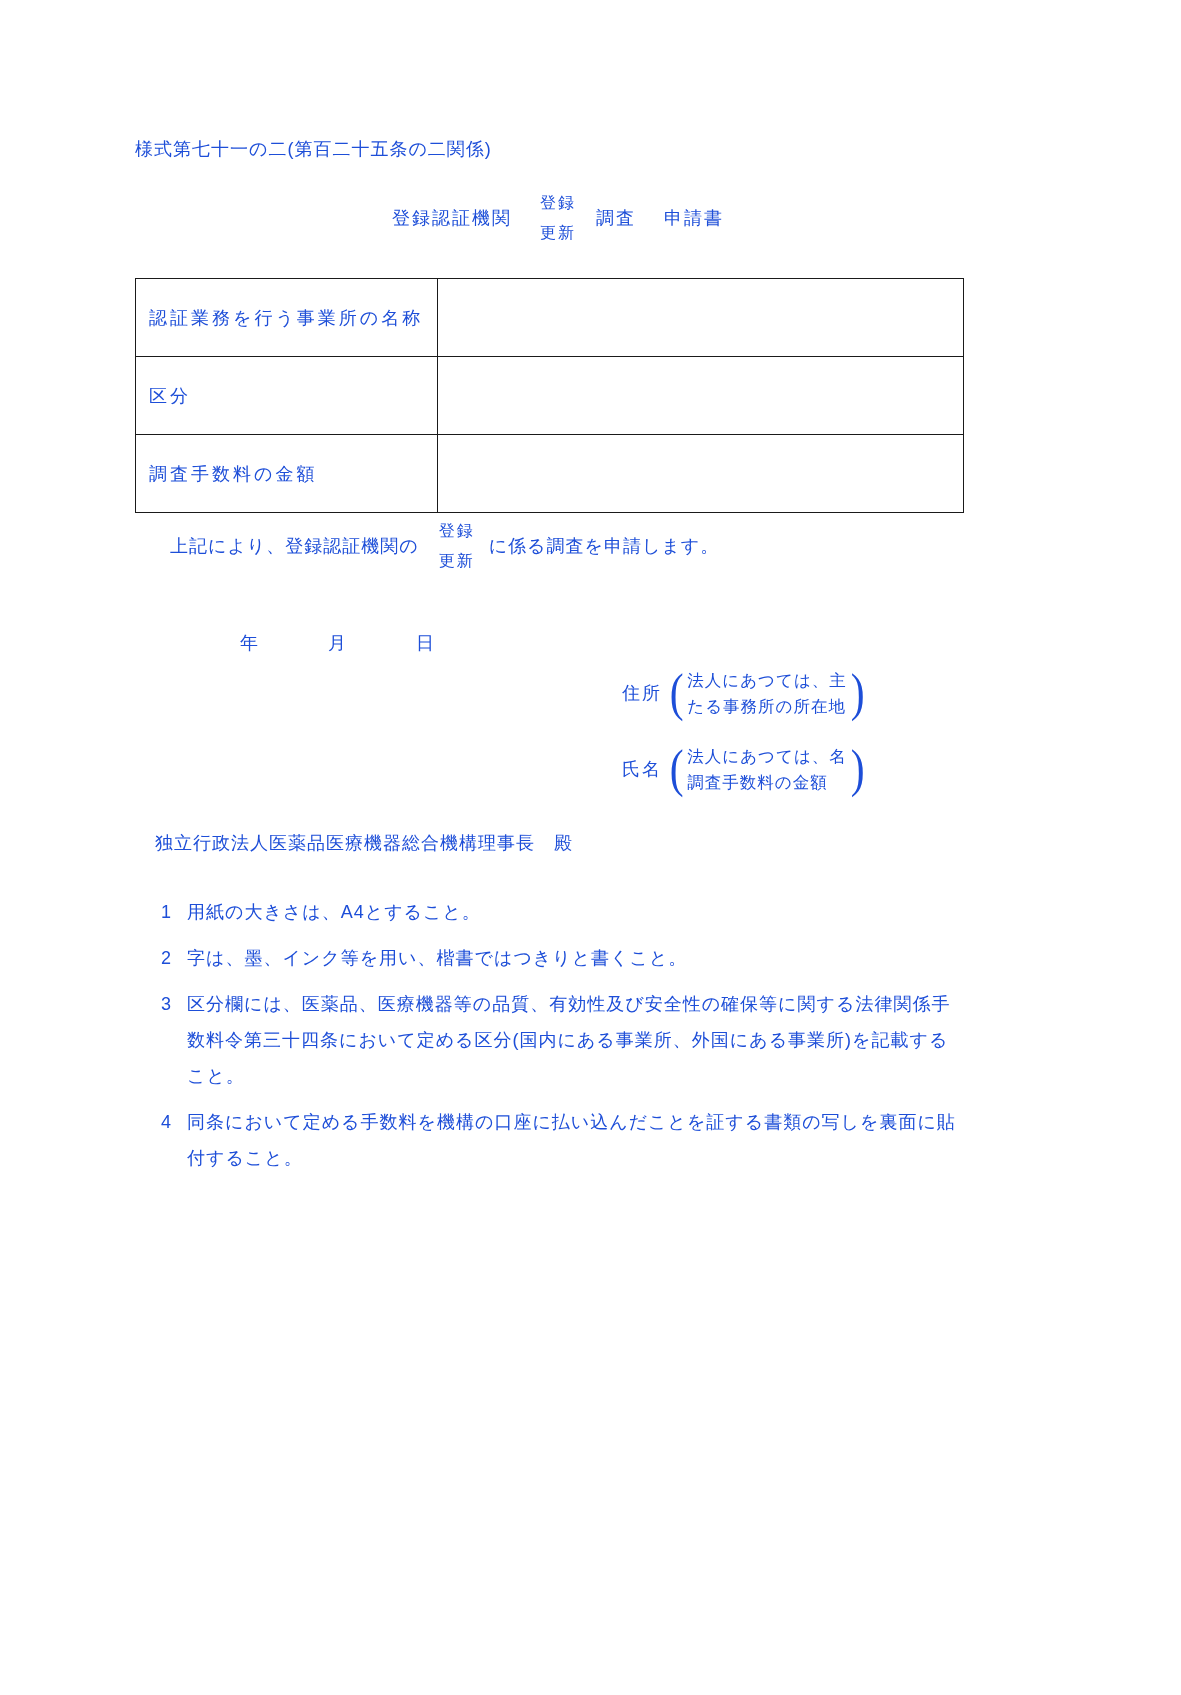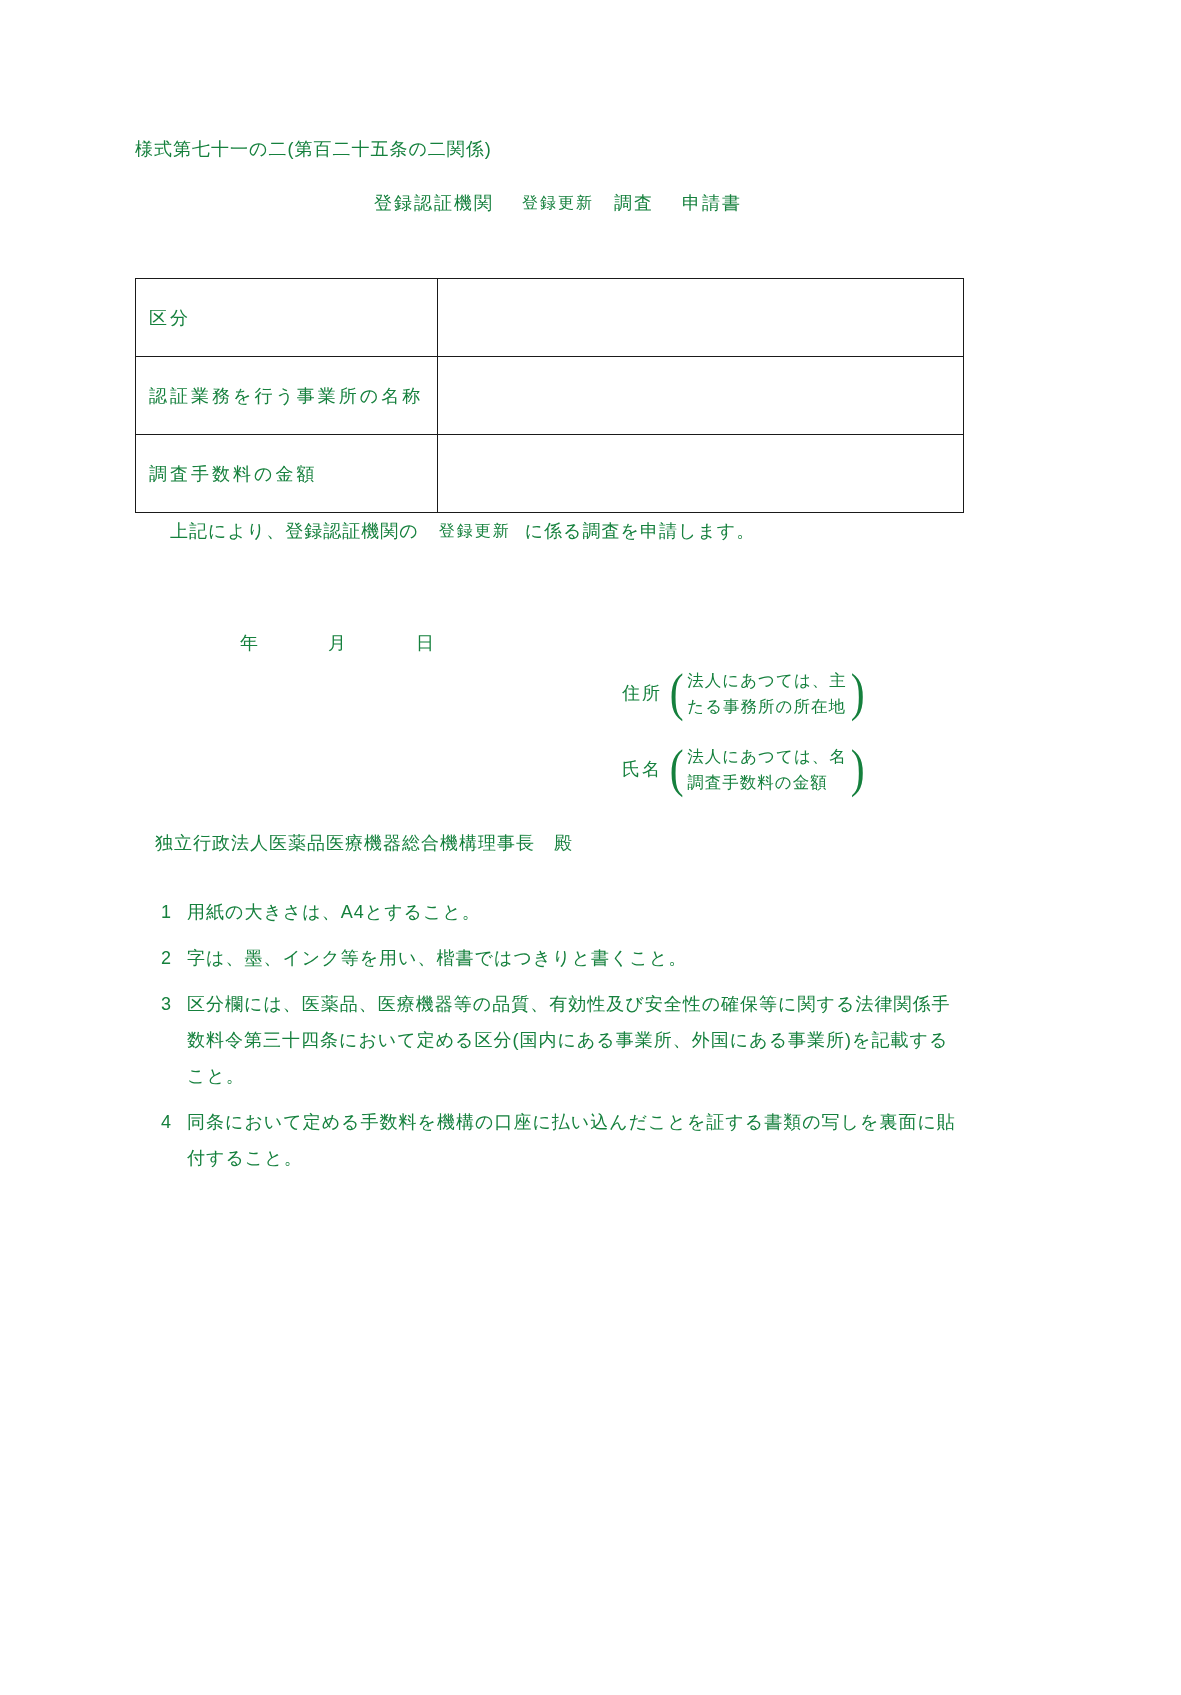--- a/index.html
+++ b/index.html
@@ -2,21 +2,21 @@
 <html><head>
 <meta charset="utf-8">
 <style>
   * { box-sizing: border-box; }
   html, body { margin: 0; padding: 0; background: #ffffff; }
   .page {
     position: relative;
     width: 1181px;
     height: 1695px;
     background: #ffffff;
-    color: #15803d;
+    color: #1d4ed8;
     font-family: "Liberation Sans", "DejaVu Sans", sans-serif;
     font-size: 18px;
     overflow: hidden;
   }
 
   .form-number {
     position: absolute;
     left: 135px;
     top: 137px;
     letter-spacing: 1px;
@@ -31,21 +31,21 @@
     justify-content: center;
     align-items: center;
     letter-spacing: 2px;
   }
   .title-line .seg { white-space: nowrap; }
   .title-agency { margin-right: 28px; }
   .title-survey { margin: 0 28px 0 20px; }
 
   .stacked {
     display: inline-flex;
-    flex-direction: row;
+    flex-direction: column;
     align-items: flex-start;
     font-size: 16px;
     line-height: 30px;
     letter-spacing: 2px;
   }
 
   .form-table {
     position: absolute;
     left: 135px;
     top: 278px;
@@ -159,25 +159,25 @@
       <span>登録</span>
       <span>更新</span>
     </span>
     <span class="seg title-survey">調査</span>
     <span class="seg">申請書</span>
   </div>
 
   <table class="form-table">
     <tbody>
         <tr>
-      <td class="lbl">区分</td>
+      <td class="lbl">認証業務を行う事業所の名称</td>
       <td class="val"></td>
     </tr>
     <tr>
-      <td class="lbl">認証業務を行う事業所の名称</td>
+      <td class="lbl">区分</td>
       <td class="val"></td>
     </tr>
     <tr>
       <td class="lbl">調査手数料の金額</td>
       <td class="val"></td>
     </tr>
   </tbody>
     </table>
 
   <div class="apply-line">

